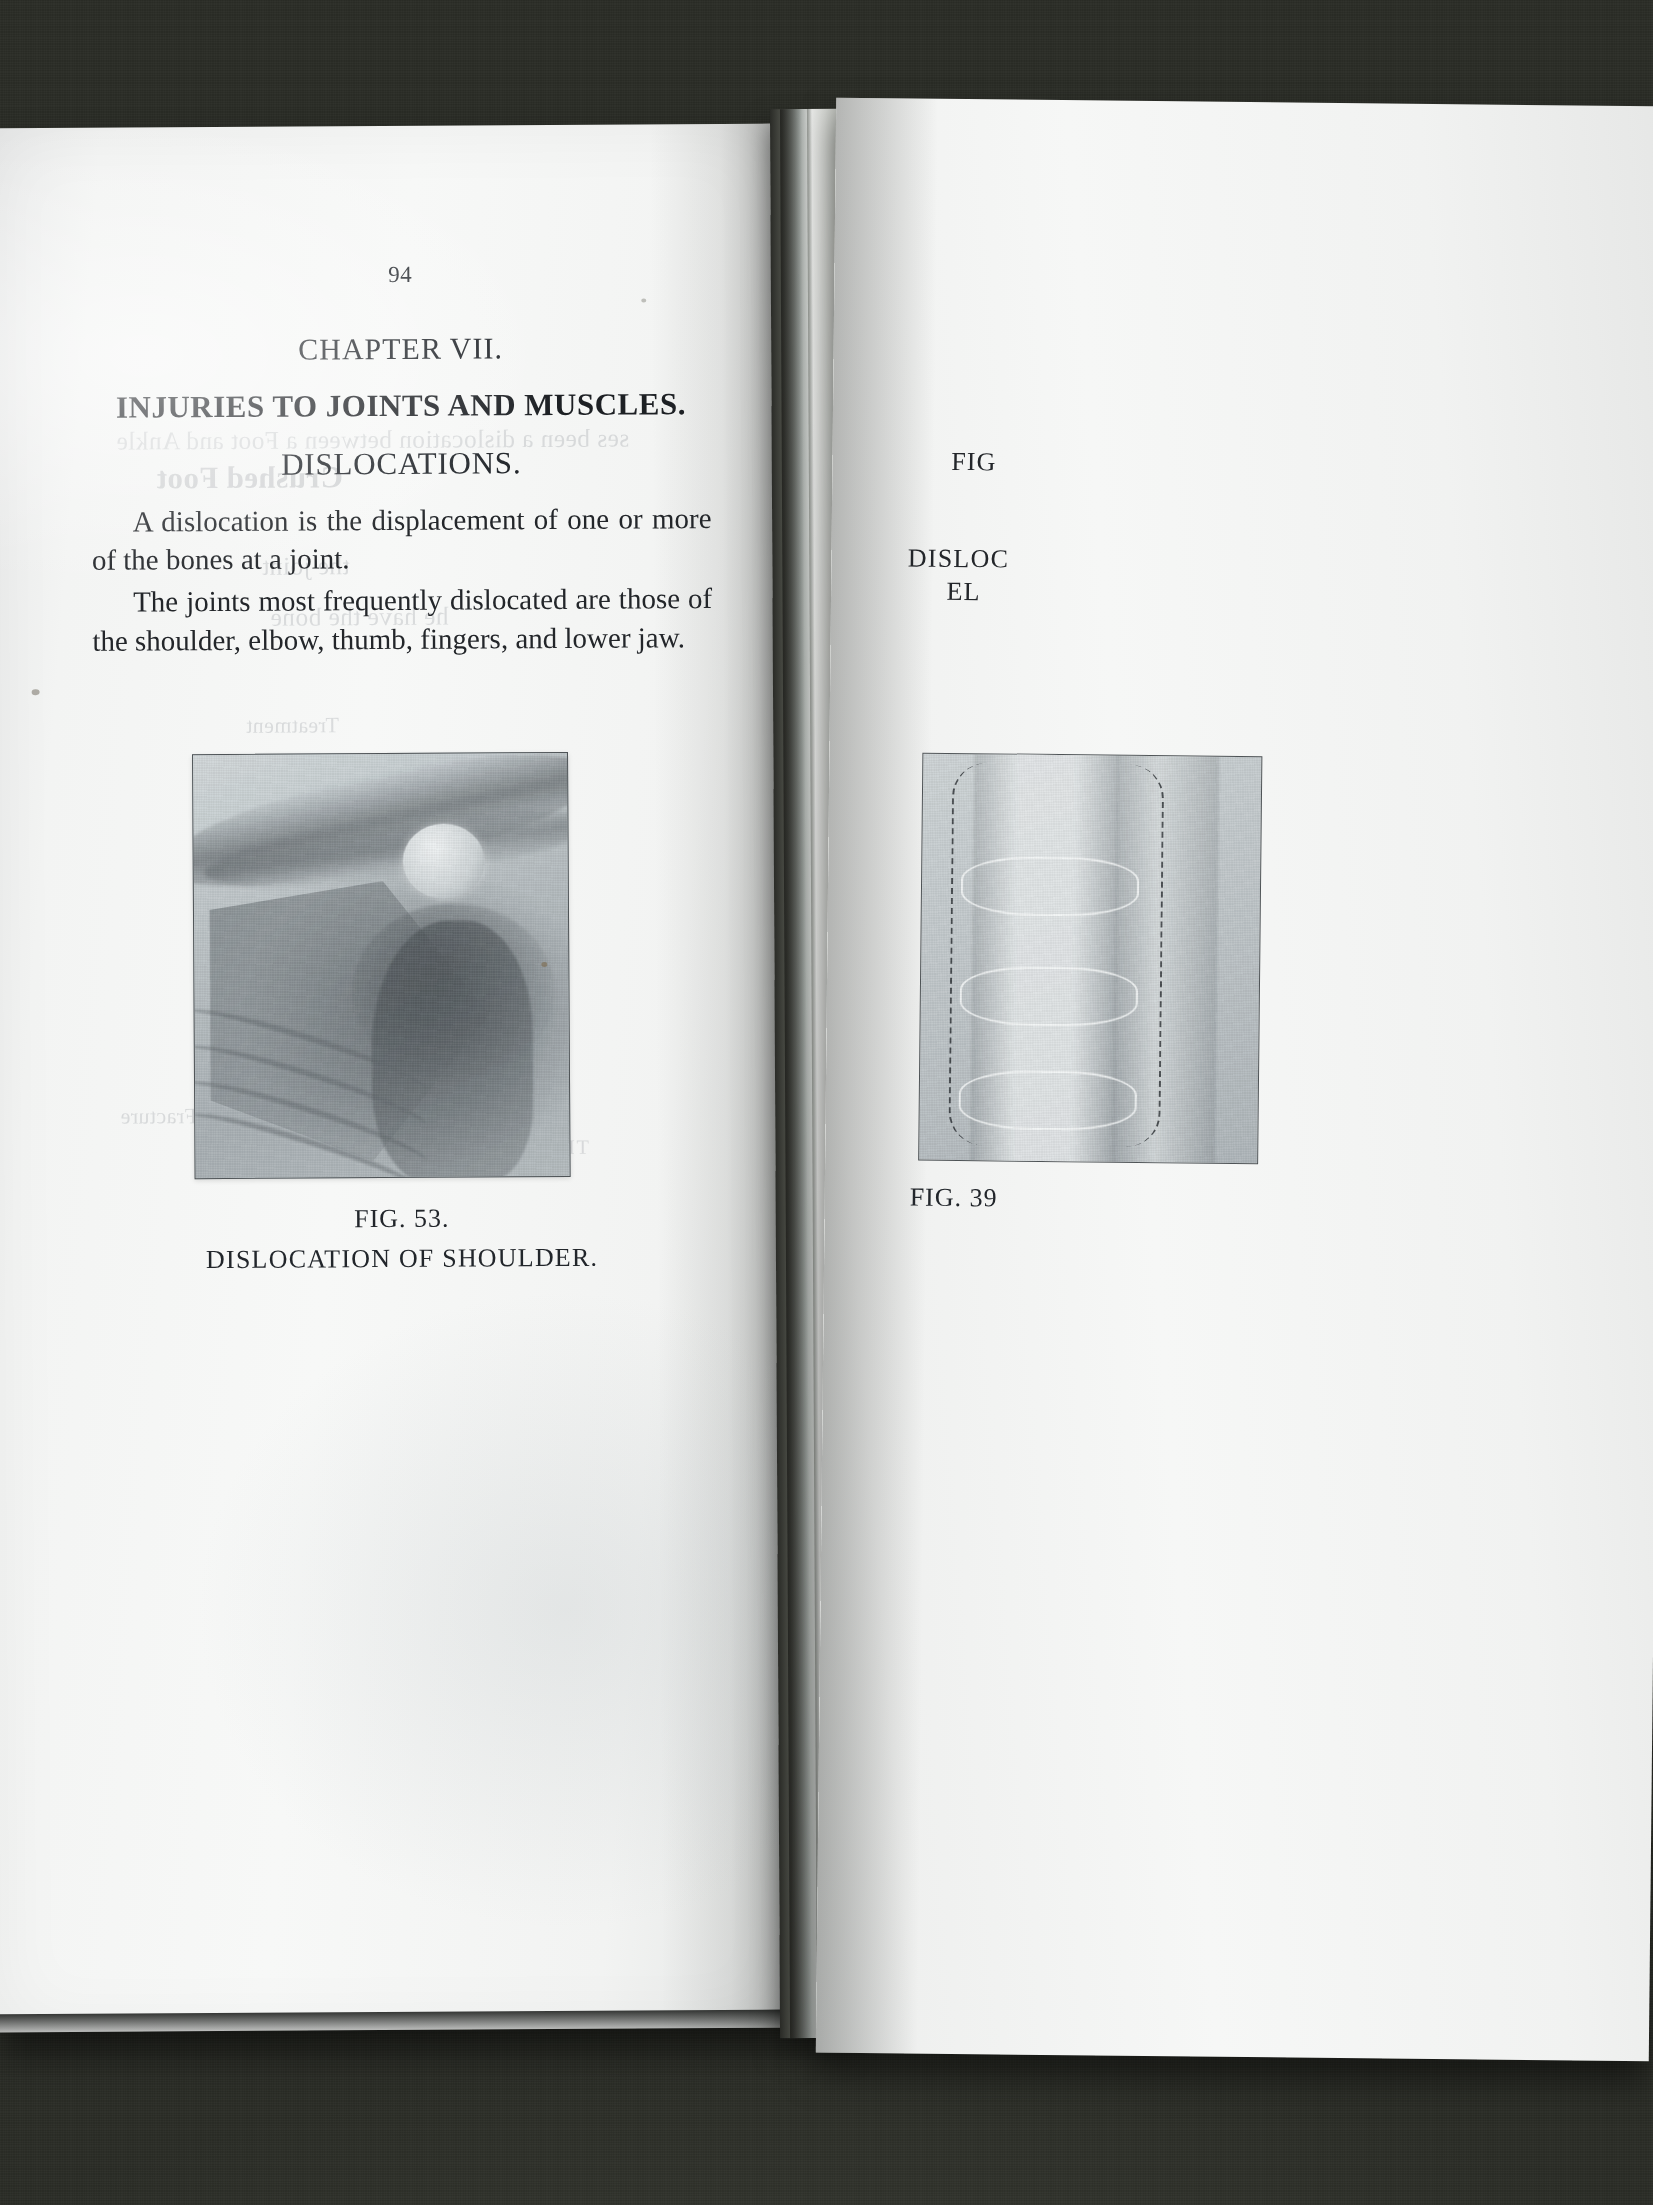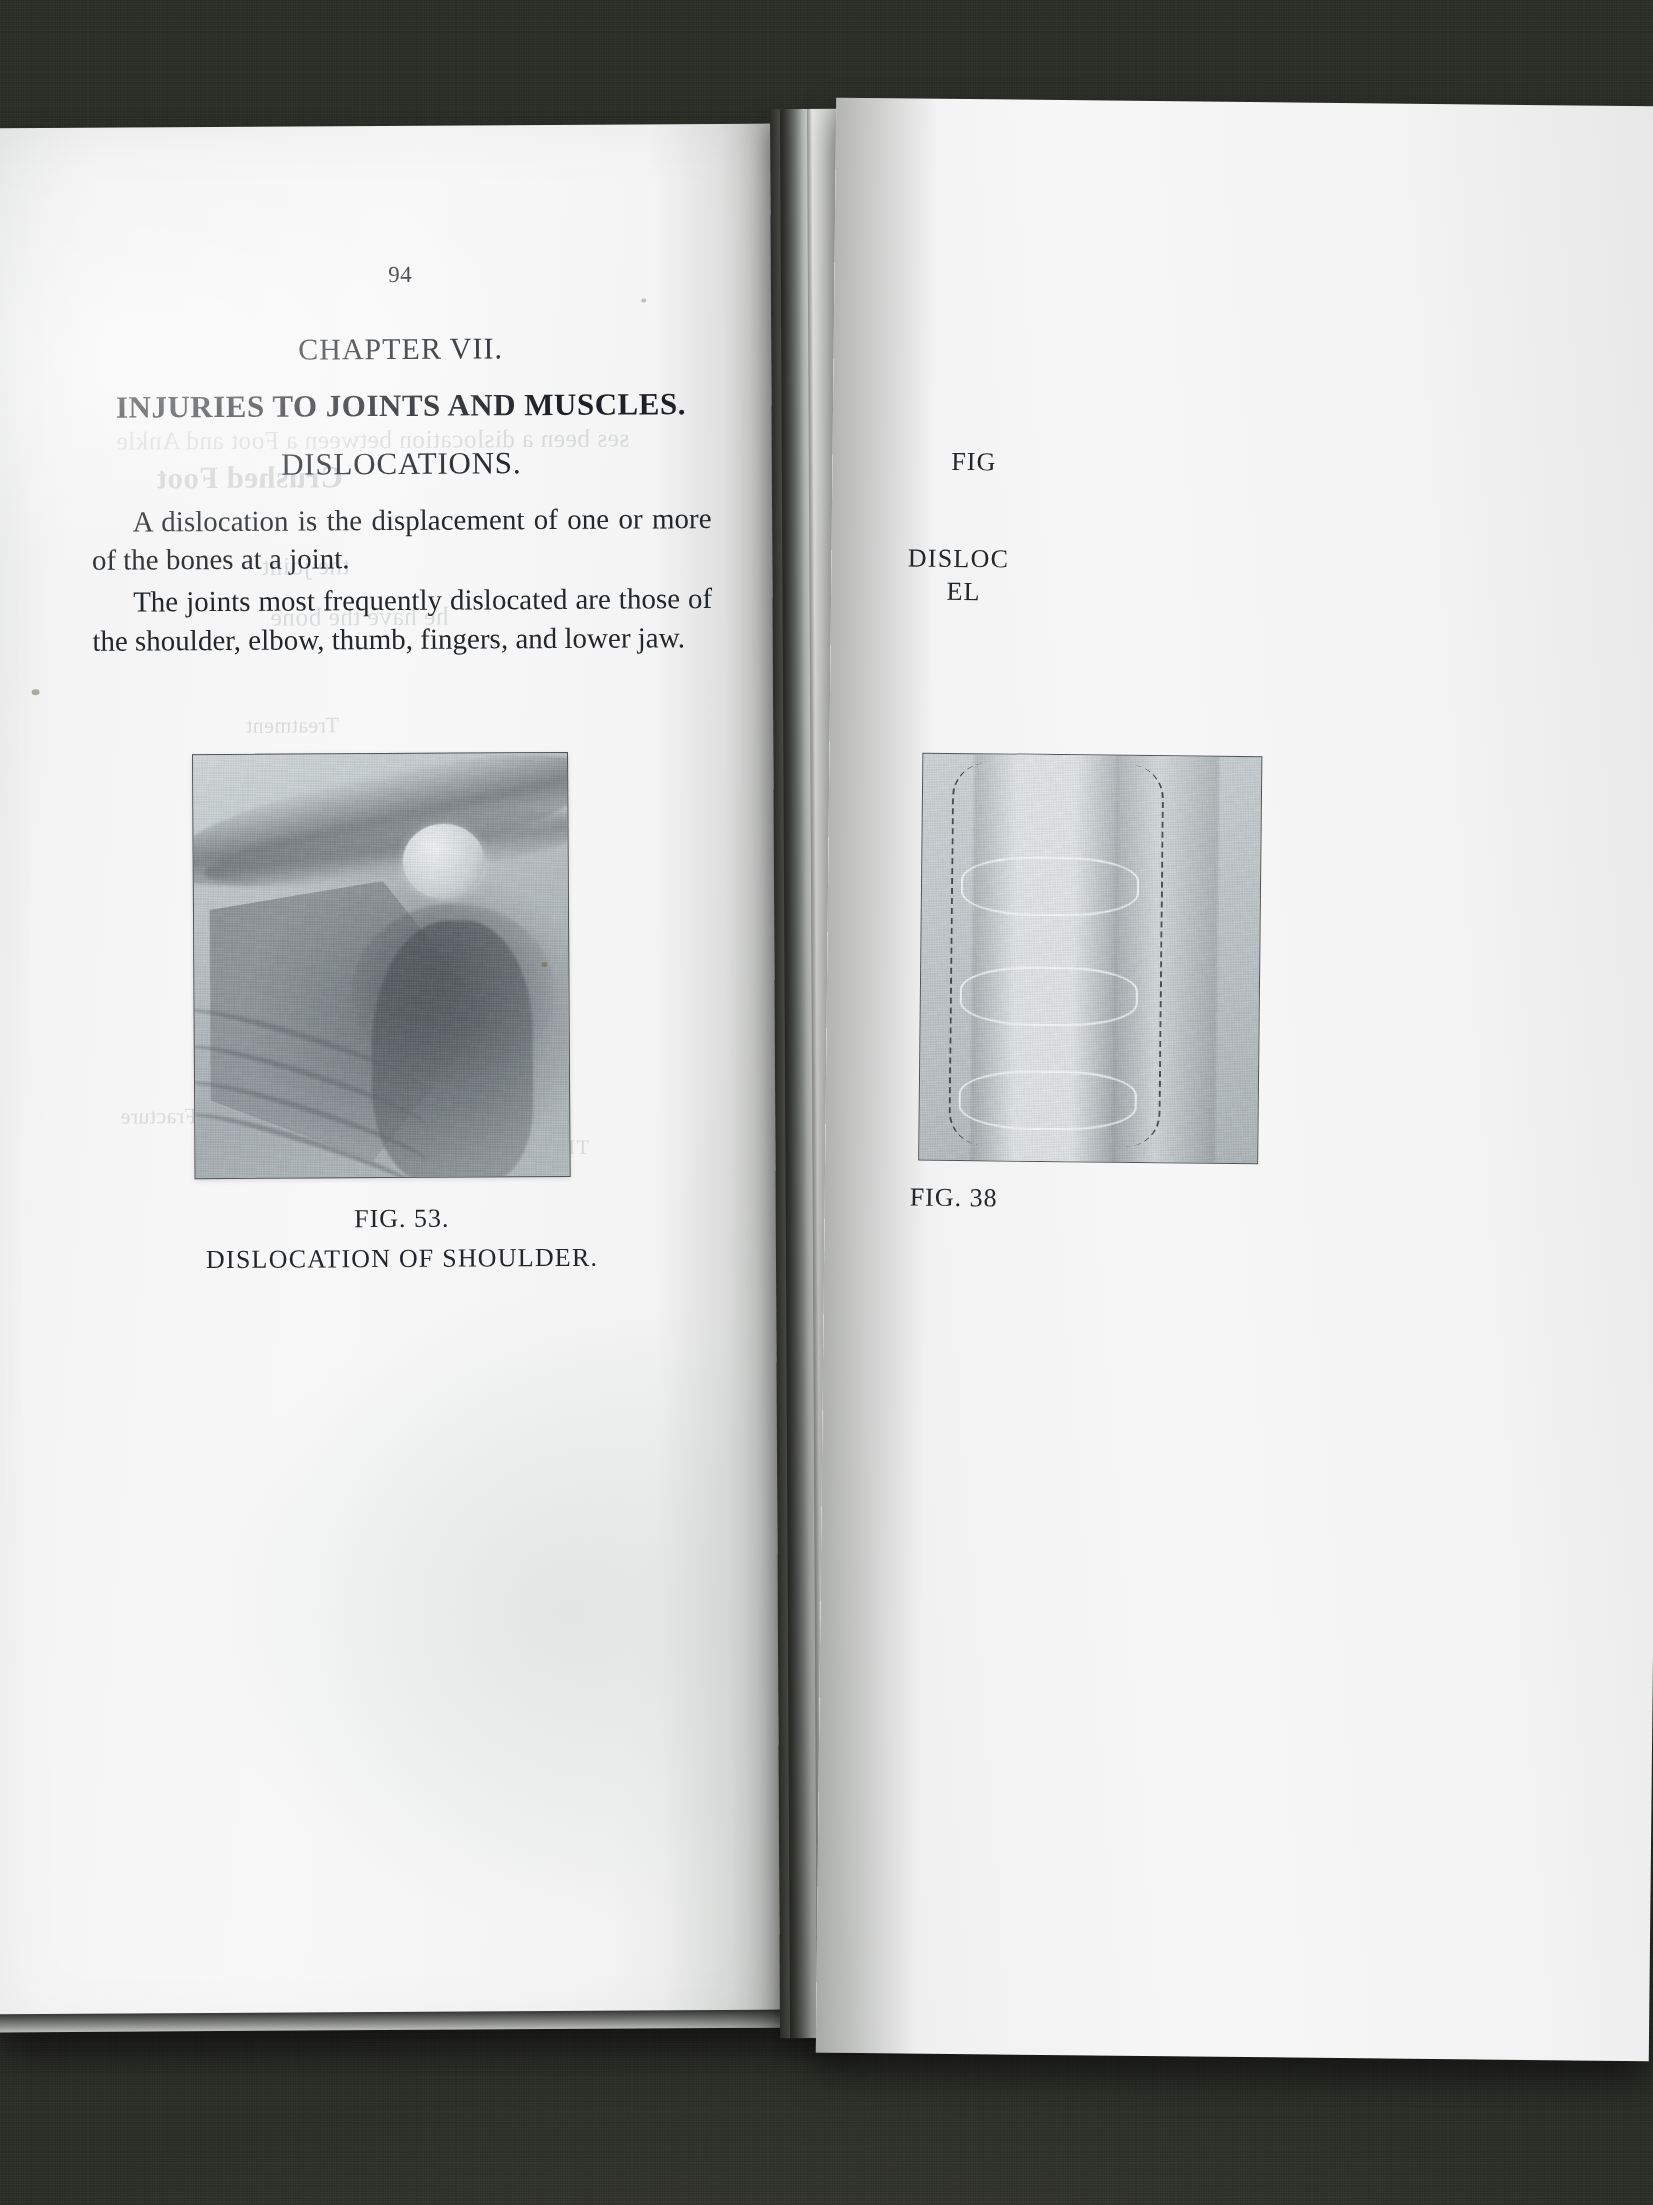--- a/index.html
+++ b/index.html
@@ -464,17 +464,17 @@
     <div class="rp-figure">
       <div class="rp-bone"></div>
       <div class="rp-bone2"></div>
       <div class="rp-joint j1"></div>
       <div class="rp-joint j2"></div>
       <div class="rp-joint j3"></div>
       <div class="rp-dash"></div>
       <div class="figure-noise"></div>
     </div>
 
-    <div class="rp-figcap">FIG. 38</div>
+    <div class="rp-figcap">FIG. 39</div>
   </div>
 
 </div>
 
 
 </body></html>

